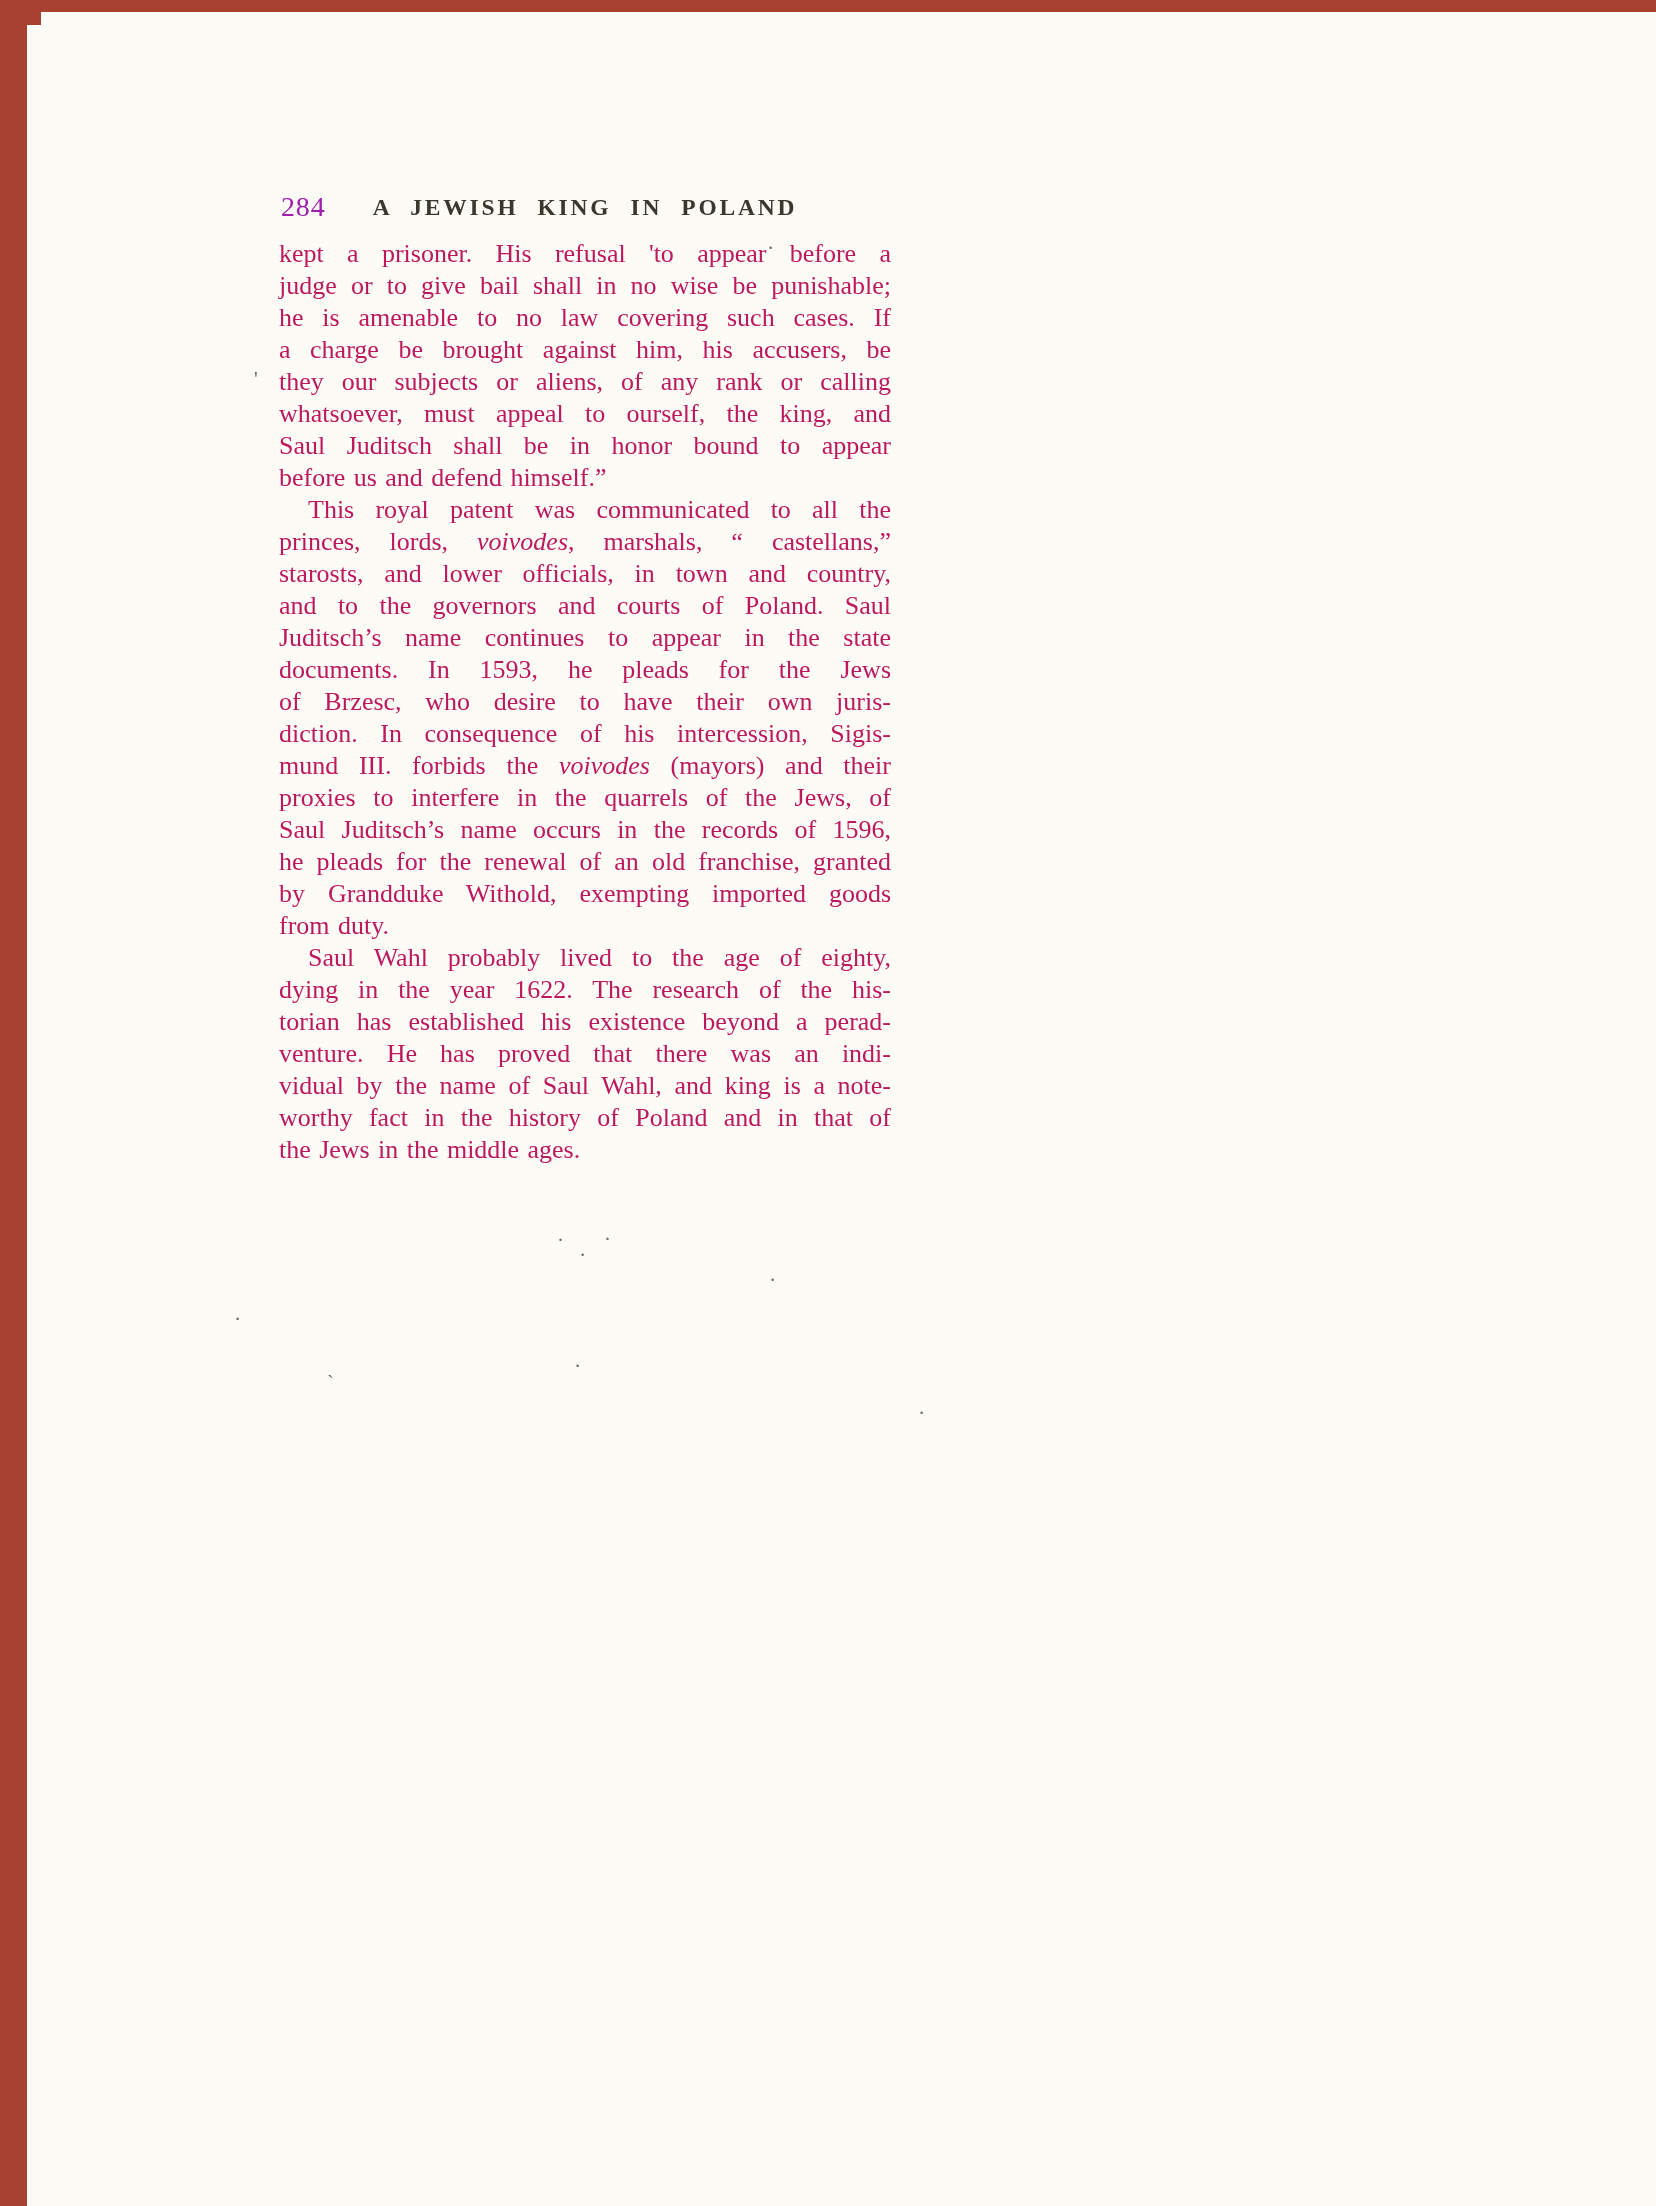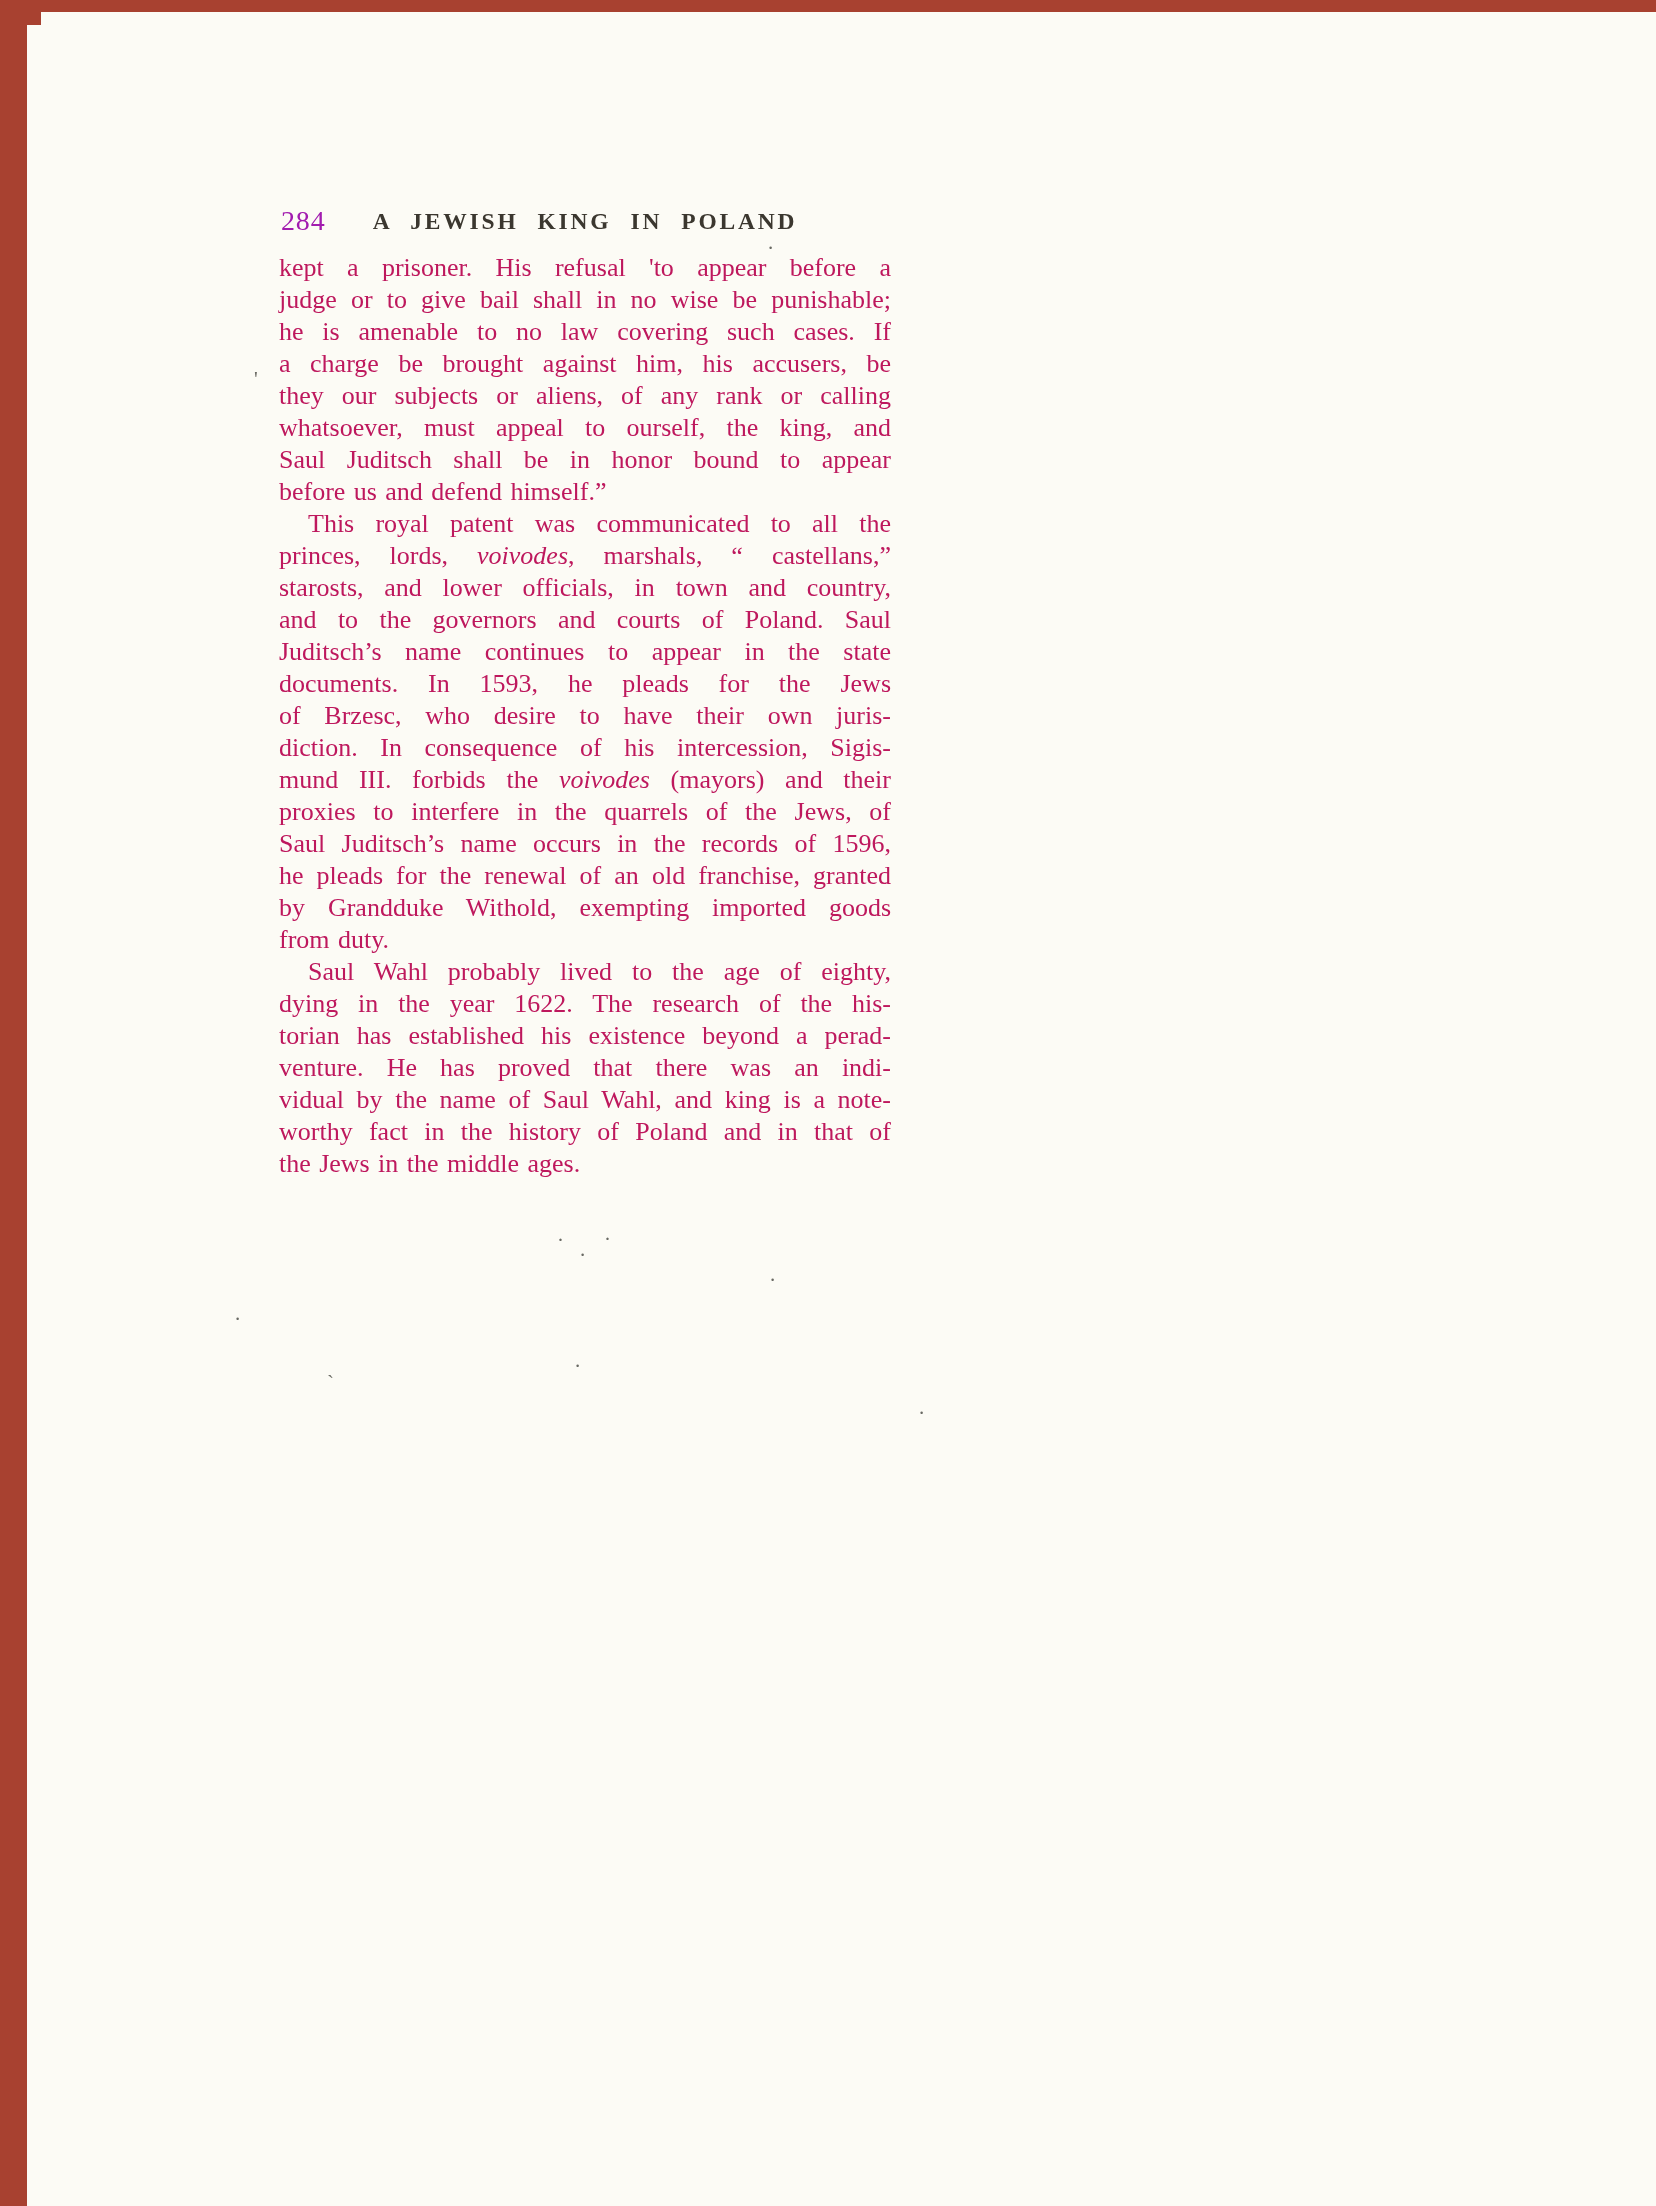--- a/index.html
+++ b/index.html
@@ -56,21 +56,20 @@
   }
   .title {
     display: block;
     text-align: center;
     padding-top: 6.6px;
     font-size: 23.5px;
     font-weight: bold;
     letter-spacing: 2.8px;
     word-spacing: 10.4px;
     color: #3b372f;
-    margin-top: 14px;
   }
   .body-block {
     color: #2e2b25;
     font-size: 26px;
     line-height: 32px;
     word-spacing: 1.9px;
   }
   .para .line {
     text-align: justify;
     text-align-last: justify;

